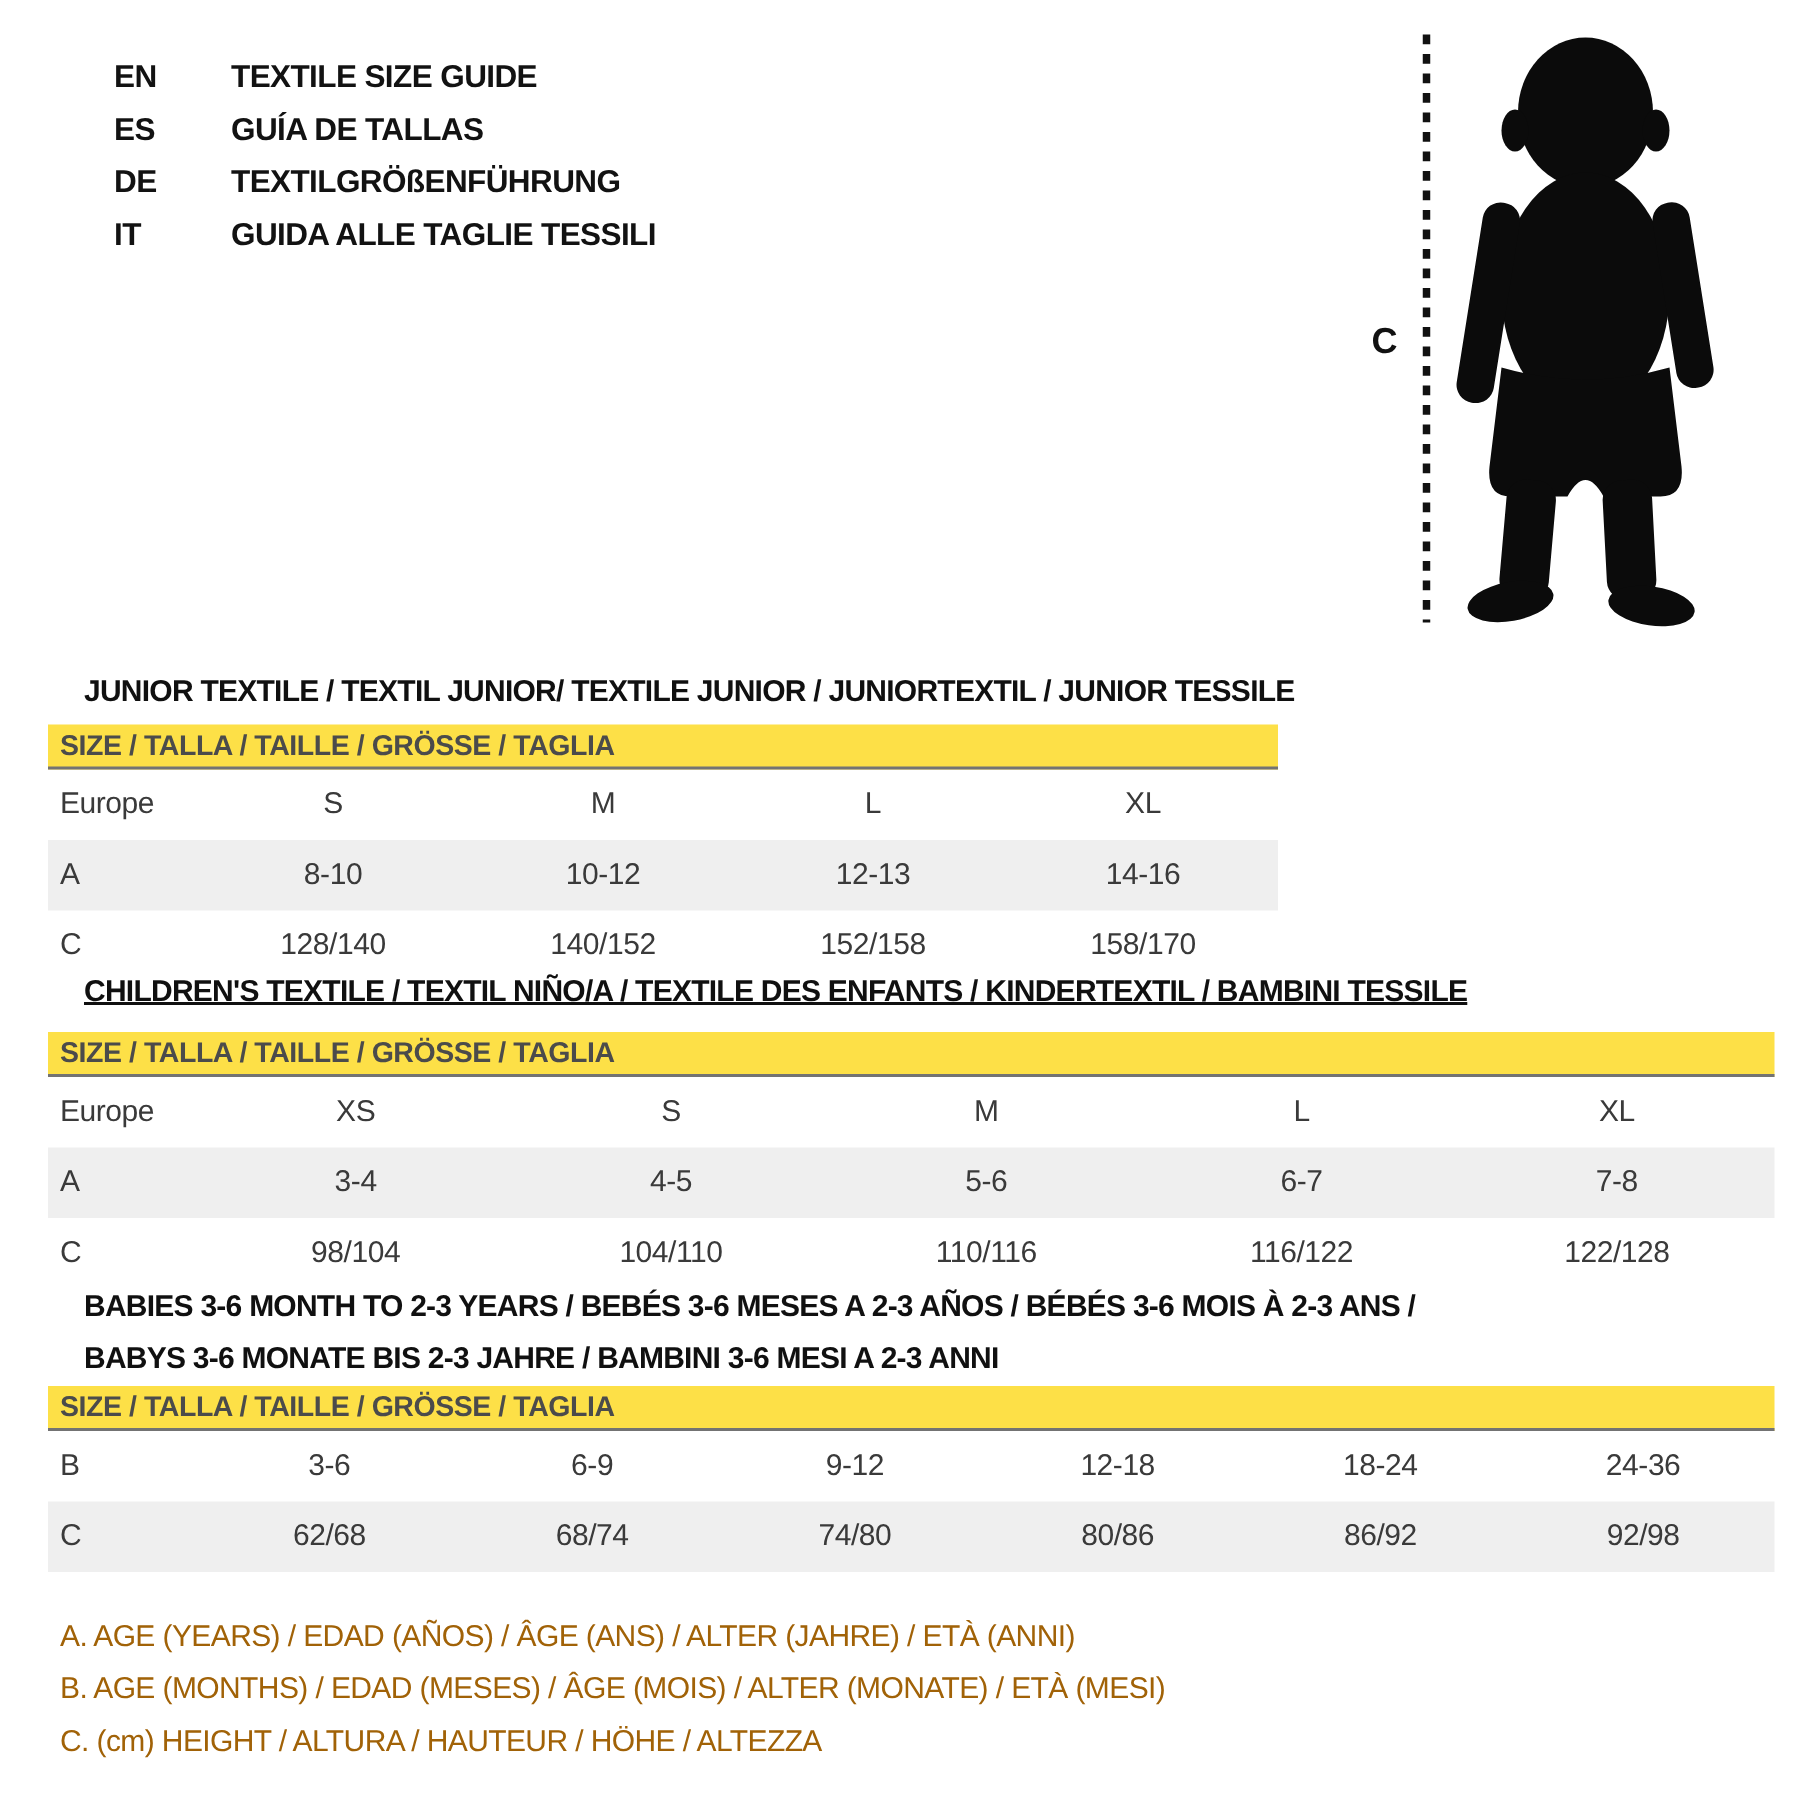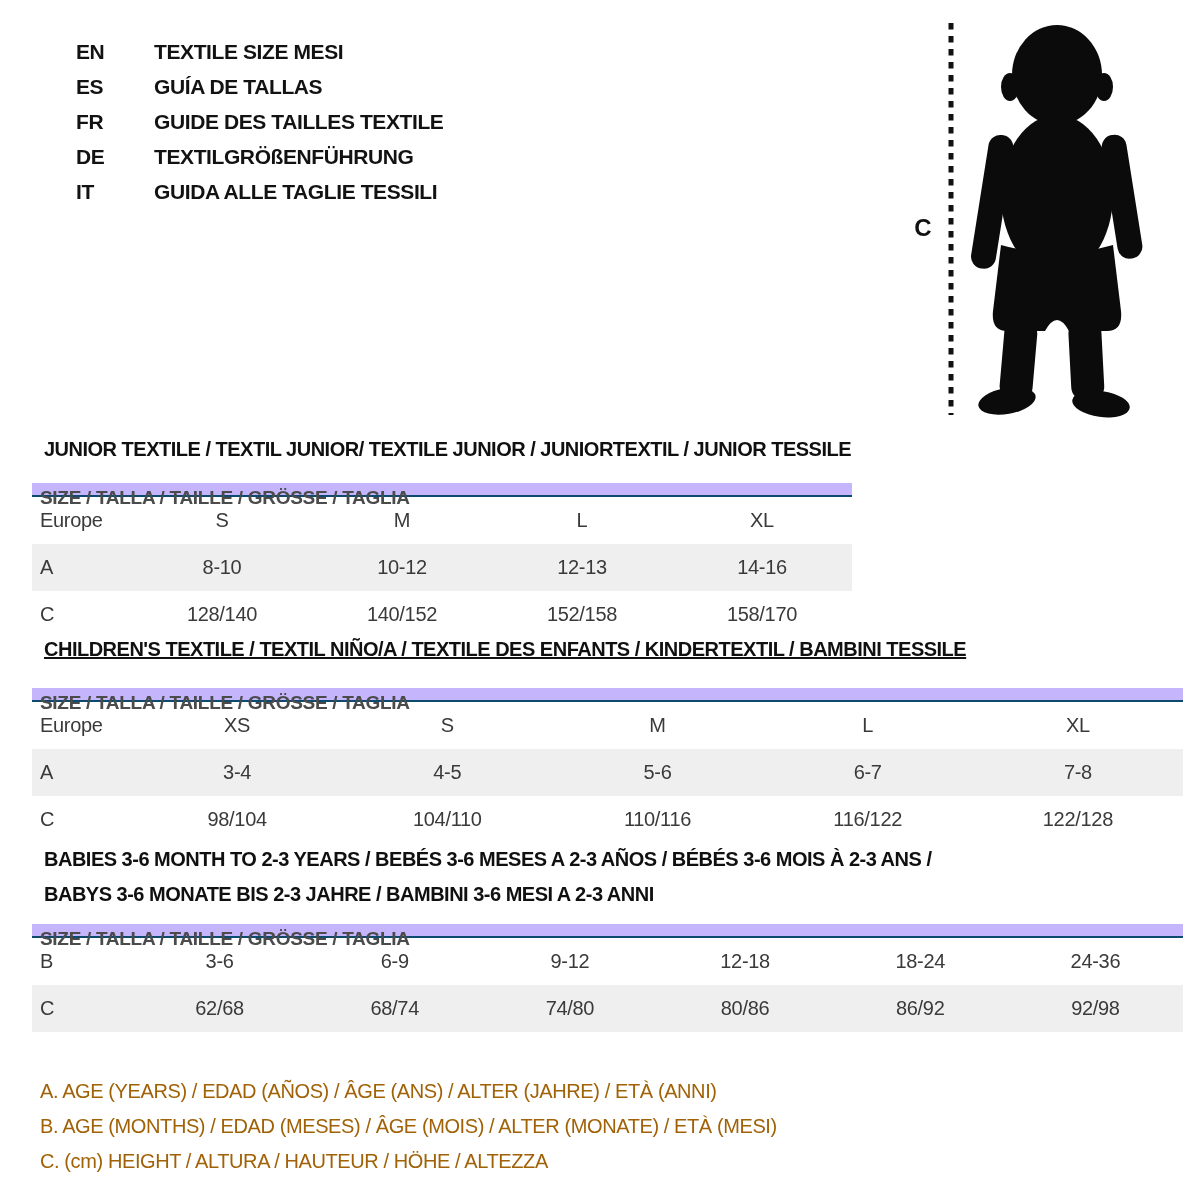--- a/index.html
+++ b/index.html
@@ -11,24 +11,24 @@
   .langs{position:absolute;top:34px;left:40px;}
   .lang-row{display:flex;height:35px;align-items:center;}
   .lang-code{width:78px;font-weight:700;font-size:21px;letter-spacing:-0.4px;color:#121212;margin-left:36px;}
   .lang-label{font-weight:700;font-size:21px;letter-spacing:-0.4px;color:#121212;white-space:nowrap;}
   
   .figure-wrap{position:absolute;left:905px;top:15px;width:240px;height:405px;}
   .figure-wrap svg{display:block;}
   .measure-label{position:absolute;left:908px;top:214px;width:30px;text-align:center;
     font-weight:700;font-size:24px;color:#111;}
   
-  .sec-title{position:absolute;left:40px;margin:4px;font-weight:700;font-size:20px;
+  .sec-title{position:absolute;left:40px;margin:16px;font-weight:700;font-size:20px;
     letter-spacing:-0.5px;color:#101010;white-space:nowrap;}
   .size-table{position:absolute;left:32px;}
-  .size-band{height:14px;line-height:30px;background:#c4b5fd;border-bottom:2px solid #0c4a6e;
+  .size-band{height:30px;line-height:30px;background:#fde047;border-bottom:2px solid #737373;
     color:#4b4b4b;font-weight:700;font-size:19px;letter-spacing:-0.3px;padding-left:8px;box-sizing:border-box;}
   .trow{display:grid;height:47px;align-items:center;font-size:20px;letter-spacing:-0.3px;color:#3a3a3a;}
   .trow.shaded{background:#efefef;}
   .cell.label{padding-left:8px;}
   .cell.val{text-align:center;}
   #tbl-junior{width:820px;}
   #tbl-children,#tbl-babies{width:1151px;}
   #title-junior{top:434px;}
   #tbl-junior{top:483px;}
   #title-children{top:634px;text-decoration:underline;}
@@ -40,29 +40,25 @@
   .notes{position:absolute;left:40px;top:1074px;}
   .note-line{height:35px;line-height:35px;font-weight:400;font-size:20px;
     letter-spacing:-0.4px;color:#a16207;white-space:nowrap;}
 </style>
 </head>
 <body>
 
 <div class="langs">
     <div class="lang-row">
       <span class="lang-code">EN</span>
-      <span class="lang-label">TEXTILE SIZE MESI</span>
+      <span class="lang-label">TEXTILE SIZE GUIDE</span>
     </div>
     <div class="lang-row">
       <span class="lang-code">ES</span>
       <span class="lang-label">GUÍA DE TALLAS</span>
-    </div>
-    <div class="lang-row">
-      <span class="lang-code">FR</span>
-      <span class="lang-label">GUIDE DES TAILLES TEXTILE</span>
     </div>
     <div class="lang-row">
       <span class="lang-code">DE</span>
       <span class="lang-label">TEXTILGRÖßENFÜHRUNG</span>
     </div>
     <div class="lang-row">
       <span class="lang-code">IT</span>
       <span class="lang-label">GUIDA ALLE TAGLIE TESSILI</span>
     </div>
   </div>

